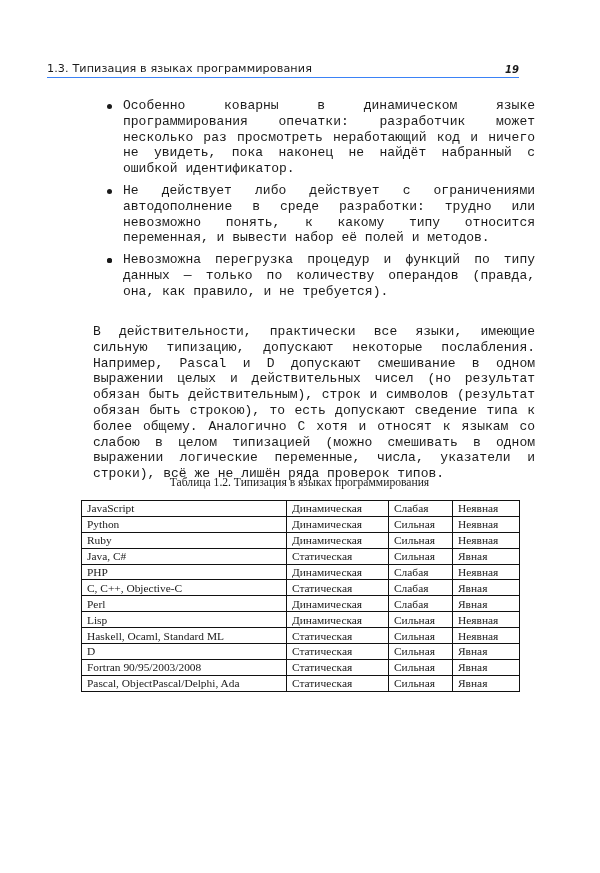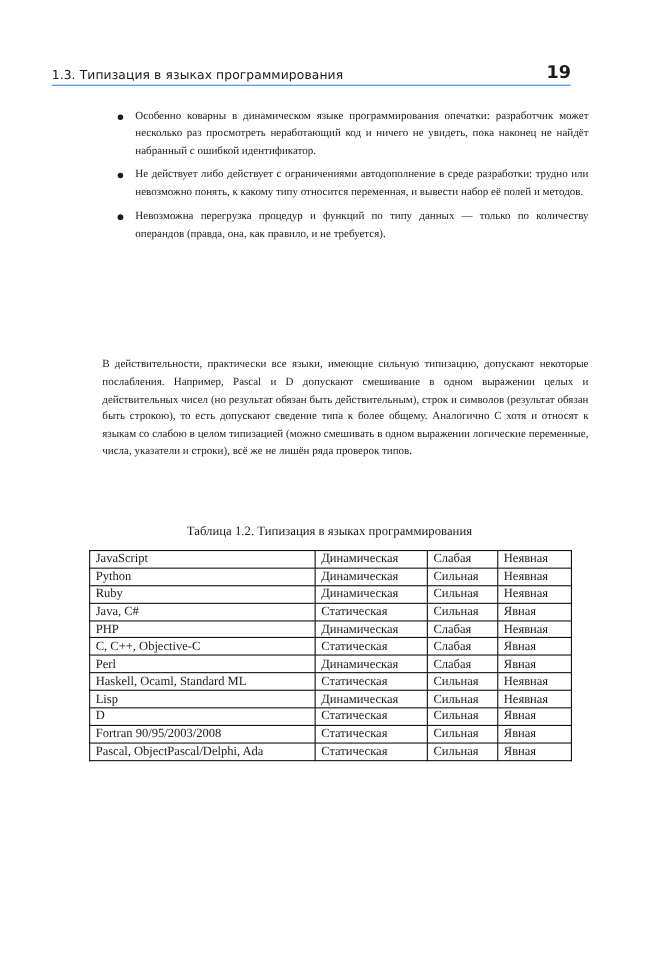--- a/index.html
+++ b/index.html
@@ -1,20 +1,20 @@
 <!DOCTYPE html>
 <html><head>
 <meta charset="utf-8">
 <style>
   html, body { margin: 0; padding: 0; background: #ffffff; }
   body { width: 600px; height: 873px; position: relative; overflow: hidden; color: #1a1a1a; }
   .header { position: absolute; left: 47px; top: 60px; width: 472px; height: 17px; border-bottom: 1px solid #3b82f6; font-family: "DejaVu Sans", sans-serif; font-size: 11.2px; }
   .header .title { position: absolute; left: 0; bottom: 2px; letter-spacing: 0.1px; }
-  .header .pnum { position: absolute; right: 0; bottom: 2px; font-weight: bold; font-size: 16px; }
-  .serif { font-family: Liberation Serif, serif; font-size: 10px; line-height: 15.8px; text-align: justify; }
+  .header .pnum { position: absolute; right: 0; bottom: 2px; font-weight: bold; font-size: 10px; font-style: italic; }
+  .serif { font-family: Liberation Mono, monospace; font-size: 13px; line-height: 15.8px; text-align: justify; }
   ul.bullets { position: absolute; left: 93px; top: 98px; width: 442px; margin: 0; padding: 0; list-style: none; }
   ul.bullets li { position: relative; padding-left: 30px; margin-bottom: 6px; }
   ul.bullets li .dot { position: absolute; left: 14px; top: 6px; width: 5px; height: 5px; border-radius: 50%; background: #1a1a1a; }
   .para { position: absolute; left: 93px; top: 324px; width: 442px; margin: 0; text-indent: 0; }
   .caption { position: absolute; left: 81px; top: 476px; width: 437px; text-align: center; font-family: Liberation Serif, serif; font-size: 11.6px; }
   table.t { position: absolute; left: 81px; top: 500px; border-collapse: collapse; font-family: "Liberation Serif", "DejaVu Serif", serif; font-size: 11.4px; padding-left: 12px; }
   table.t td { border: 1px solid #111; height: 14.9px; padding: 0 5px; line-height: 14px; white-space: nowrap; vertical-align: middle; }
   table.t td.c0 { width: 194px; }
   table.t td.c1 { width: 91px; }
   table.t td.c2 { width: 53px; }
@@ -77,28 +77,28 @@
         <td class="c2">Слабая</td>
         <td class="c3">Явная</td>
       </tr>
       <tr>
         <td class="c0">Perl</td>
         <td class="c1">Динамическая</td>
         <td class="c2">Слабая</td>
         <td class="c3">Явная</td>
       </tr>
       <tr>
-        <td class="c0">Haskell, Ocaml, Standard ML</td>
-        <td class="c1">Статическая</td>
+        <td class="c0">Lisp</td>
+        <td class="c1">Динамическая</td>
         <td class="c2">Сильная</td>
         <td class="c3">Неявная</td>
       </tr>
       <tr>
-        <td class="c0">Lisp</td>
-        <td class="c1">Динамическая</td>
+        <td class="c0">Haskell, Ocaml, Standard ML</td>
+        <td class="c1">Статическая</td>
         <td class="c2">Сильная</td>
         <td class="c3">Неявная</td>
       </tr>
       <tr>
         <td class="c0">D</td>
         <td class="c1">Статическая</td>
         <td class="c2">Сильная</td>
         <td class="c3">Явная</td>
       </tr>
       <tr>

